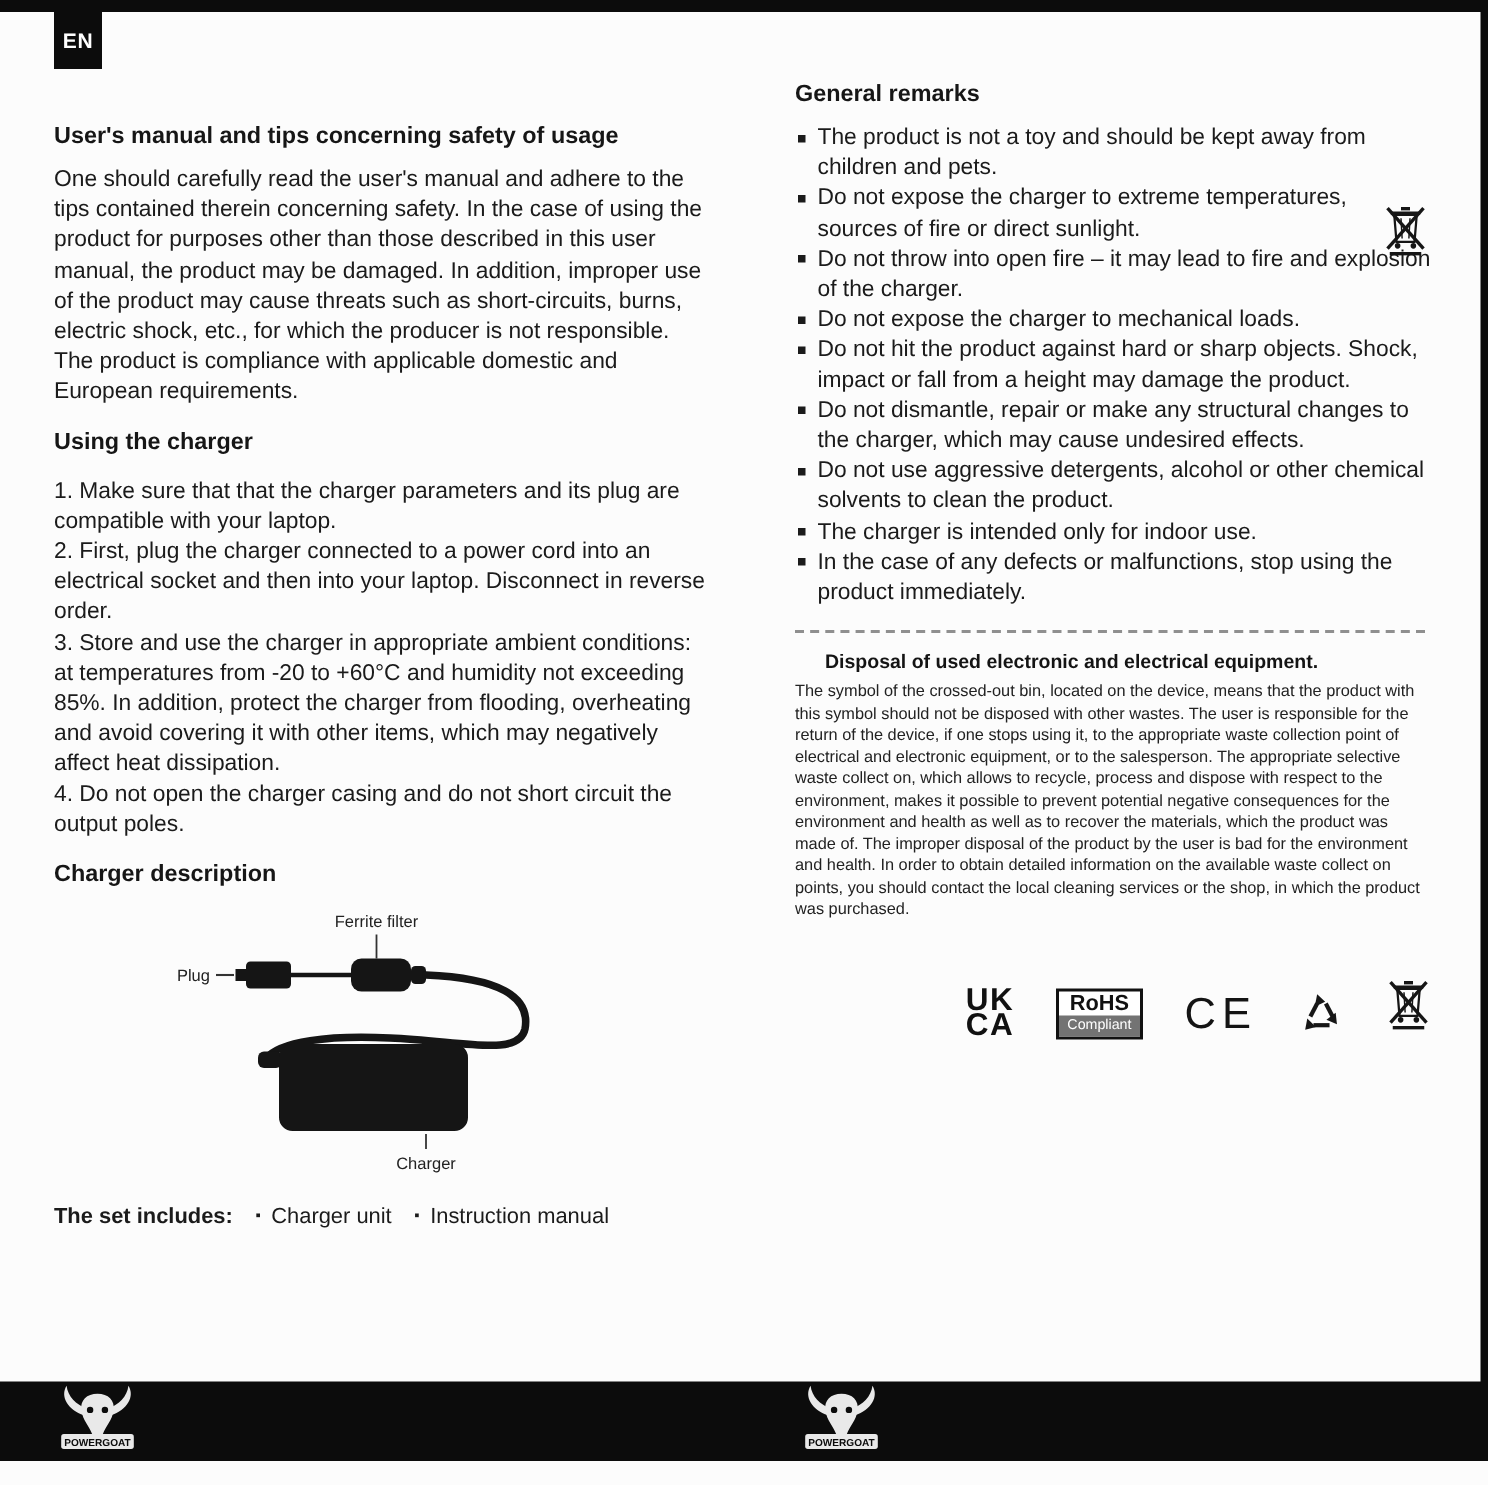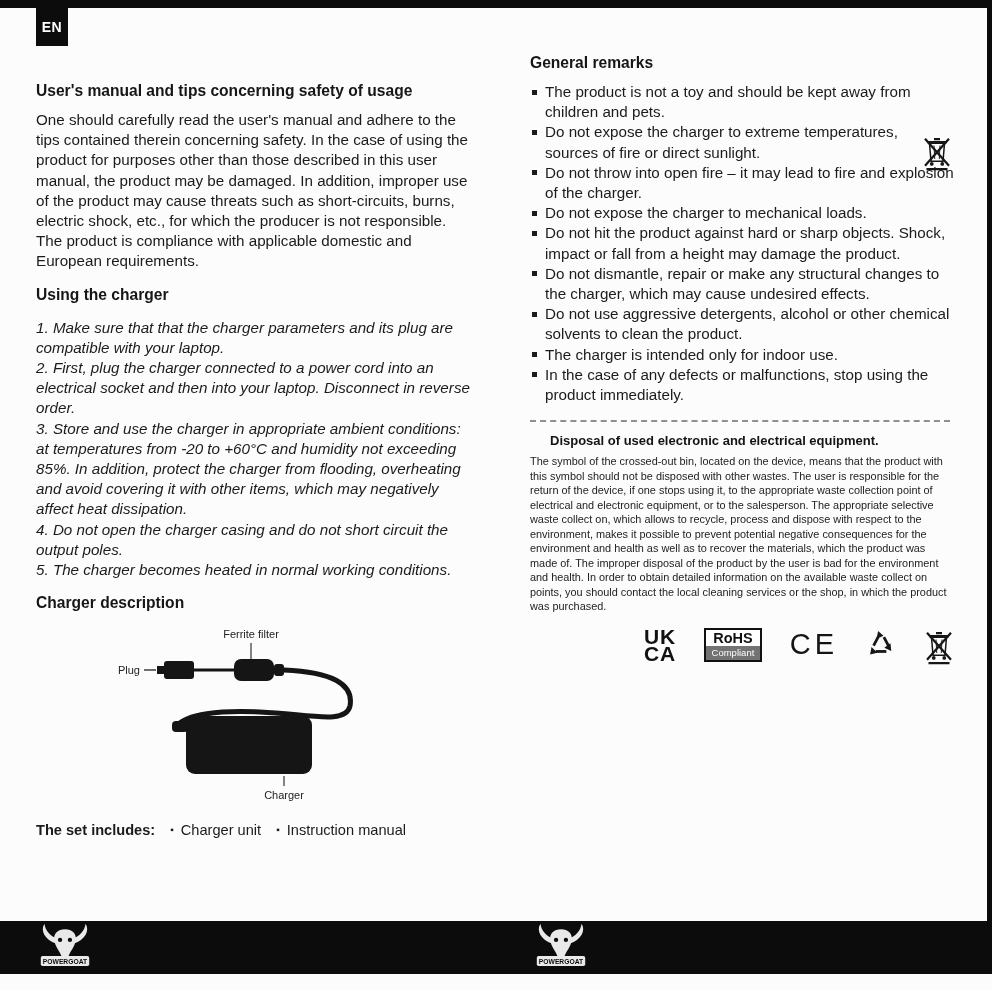--- a/index.html
+++ b/index.html
@@ -15,34 +15,34 @@
     position:absolute; top:8px; left:36px; width:32px; height:38px; background:#0c0c0c;
     color:#fff; font-weight:bold; font-size:14px; display:flex; align-items:center; justify-content:center;
     letter-spacing:.5px;
   }
   .columns { position:absolute; top:38px; left:36px; display:flex; gap:58px; }
   .col-left { width:436px; padding-top:28px; }
   .col-right { width:424px; position:relative; }
   h2 { font-size:15.6px; font-weight:700; margin:16px 0 10px 0; color:#161616; }
   .mt { margin-top:14px; }
   .body-text, .step { font-size:15.2px; line-height:20.2px; }
-  .steps { margin-top:14px;font-style:italic; }
+  .steps { margin-top:14px; }
   .step { margin:0; }
   .remarks-list { list-style:none; }
   .remarks-list li {
     position:relative; padding-left:15px; font-size:15.2px; line-height:20.2px;
   }
   .remarks-list li::before {
     content:""; position:absolute; left:2px; top:7.5px; width:5px; height:5px; background:#1b1b1b;
   }
   .weee-top { position:absolute; top:96px; right:2px; }
   .dashed-divider { border:0; border-top:2px dashed #8f8f8f; margin:15px 0 11px 0; width:99%; }
   .disposal-heading { font-size:13px; font-weight:700; margin-bottom:6px; color:#141414;padding-left:20px; }
   .disposal-body { font-size:10.9px; line-height:14.5px; color:#222; }
-  .marks-row { margin-top:14px; display:flex; align-items:flex-start; justify-content:flex-end; gap:28px; }
+  .marks-row { margin-top:36px; display:flex; align-items:flex-end; justify-content:flex-end; gap:28px; }
   .ukca { font-weight:700; font-size:21px; line-height:17.5px; letter-spacing:1px; color:#111; }
   .ukca span { display:block; }
   .rohs { border:2px solid #111; text-align:center; background:#fff; }
   .rohs-top { font-weight:700; font-size:14.5px; padding:0 7px; color:#111; display:block; }
   .rohs-bottom { display:block; background:#737373; color:#fff; font-size:9.5px; padding:1px 4px 2px; }
   .ce-mark { font-size:29px; font-weight:500; letter-spacing:4px; color:#141414; }
   .diagram { margin:6px 0 4px 0; }
   .dg-label { font-size:11px; fill:#222; font-family:"Liberation Sans", sans-serif; }
   .set-includes { margin-top:14px; font-size:14.6px; }
   .set-includes strong { font-weight:700; }
@@ -66,21 +66,20 @@
     <div class="col-left">
       <h2>User's manual and tips concerning safety of usage</h2>
       <p class="body-text">One should carefully read the user's manual and adhere to the tips contained therein concerning safety. In the case of using the product for purposes other than those described in this user manual, the product may be damaged. In addition, improper use of the product may cause threats such as short-circuits, burns, electric shock, etc., for which the producer is not responsible. The product is compliance with applicable domestic and European requirements.</p>
 
       <h2 class="mt">Using the charger</h2>
       <div class="steps">
         <p class="step">1. Make sure that that the charger parameters and its plug are compatible with your laptop.</p>
         <p class="step">2. First, plug the charger connected to a power cord into an electrical socket and then into your laptop. Disconnect in reverse order.</p>
         <p class="step">3. Store and use the charger in appropriate ambient conditions: at temperatures from -20 to +60°C and humidity not exceeding 85%. In addition, protect the charger from flooding, overheating and avoid covering it with other items, which may negatively affect heat dissipation.</p>
         <p class="step">4. Do not open the charger casing and do not short circuit the output poles.</p>
-        <p class="step">5. The charger becomes heated in normal working conditions.</p>
       </div>
 
       <h2 class="mt">Charger description</h2>
       <div class="diagram">
         <svg viewBox="0 0 440 182" width="440" height="182">
           <text x="215" y="16" text-anchor="middle" class="dg-label">Ferrite filter</text>
           <line x1="215" y1="21" x2="215" y2="37" stroke="#333" stroke-width="1.2"></line>
           <text x="104" y="52" text-anchor="end" class="dg-label">Plug</text>
           <line x1="108" y1="48" x2="120" y2="48" stroke="#333" stroke-width="1.4"></line>
           <g>

